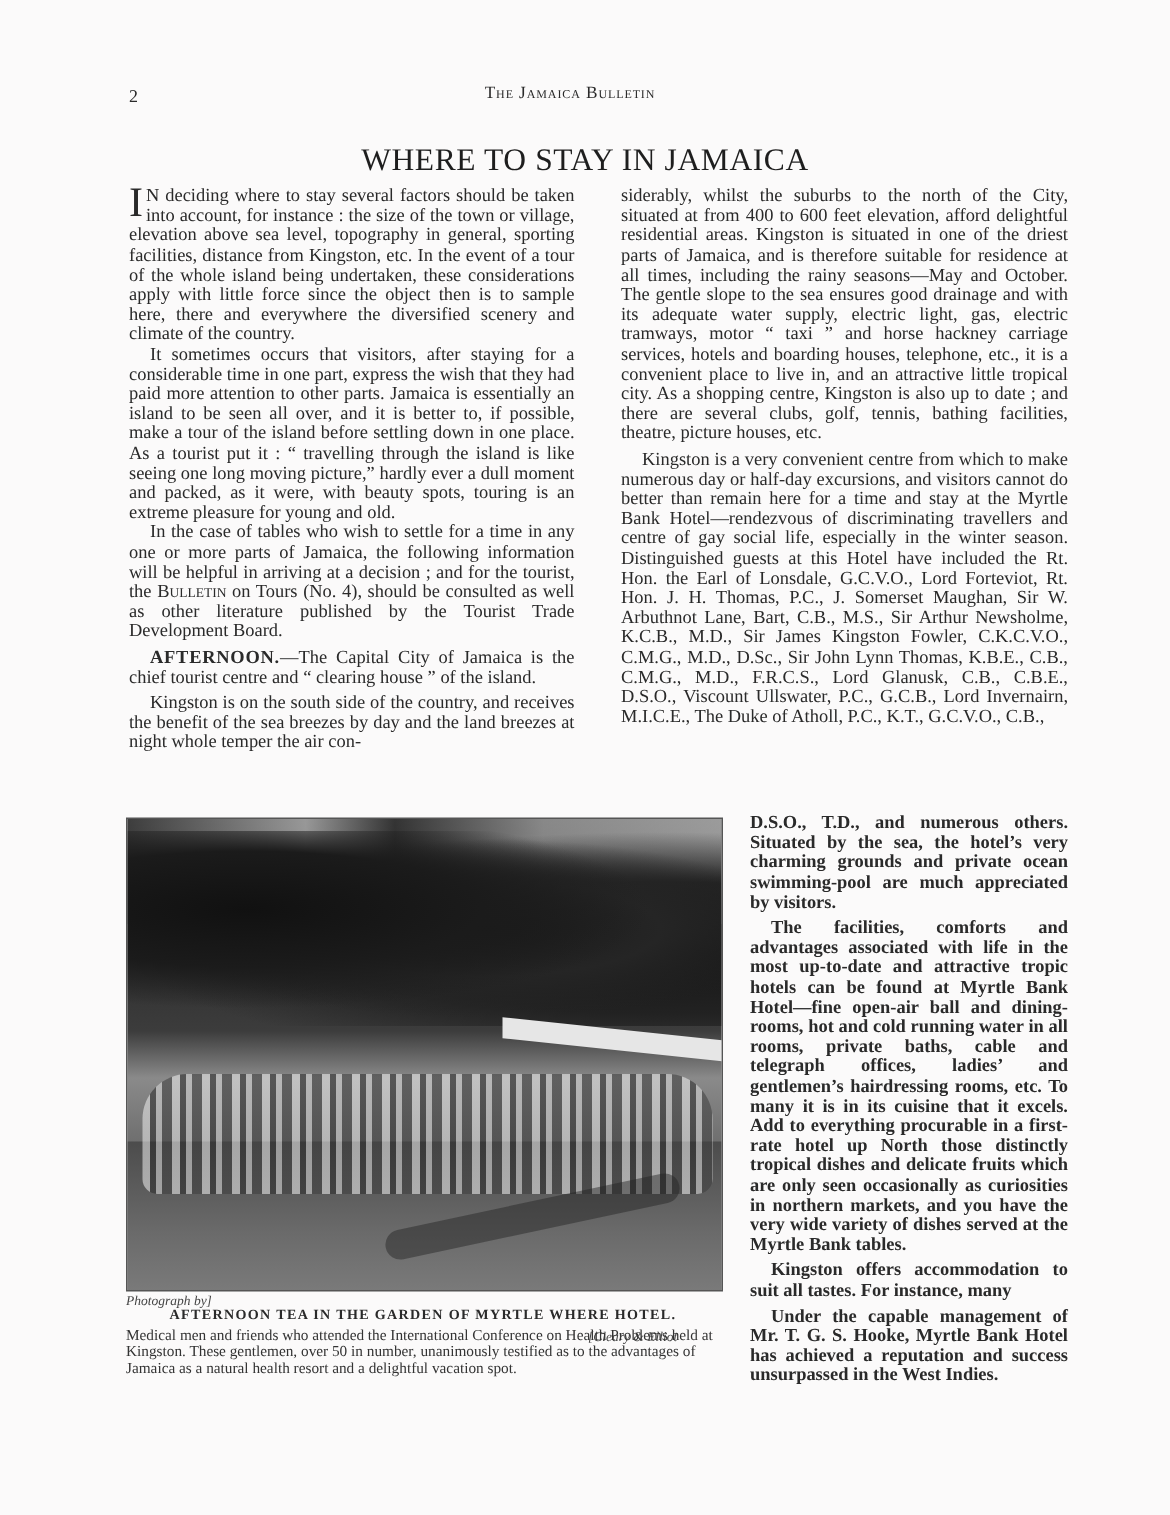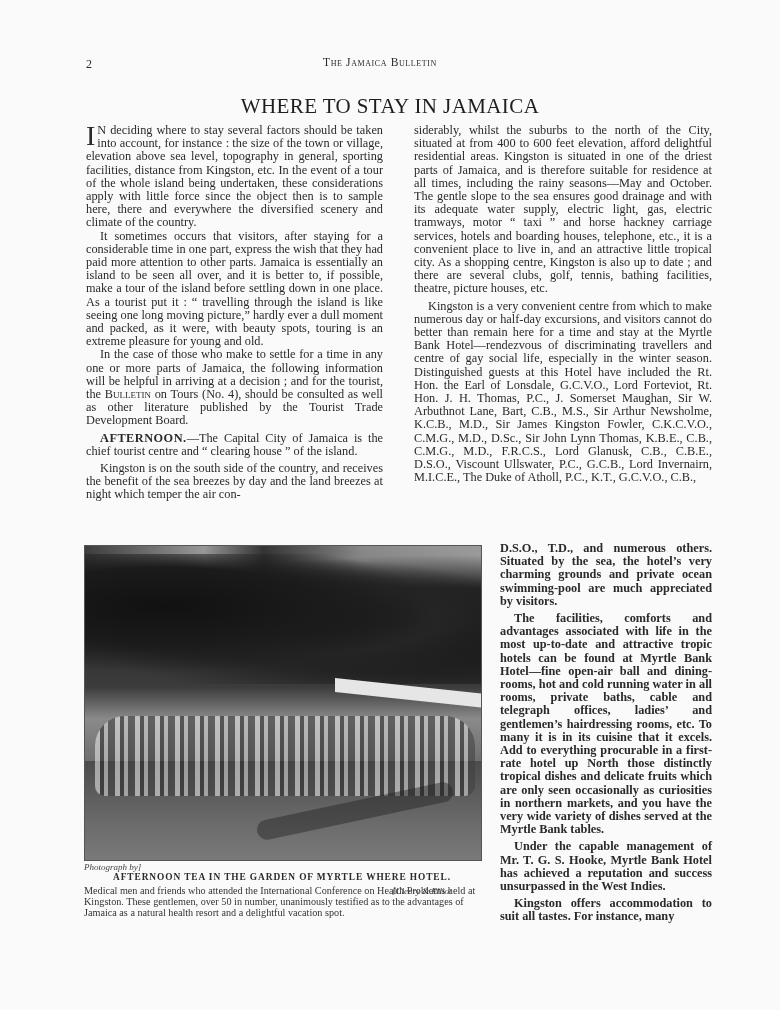--- a/index.html
+++ b/index.html
@@ -40,35 +40,35 @@
 </head>
 <body>
 
 <div class="page-num">2</div>
 <div class="running-head">The Jamaica Bulletin</div>
 <h1 class="title">WHERE TO STAY IN JAMAICA</h1>
 
 <div class="col col-left">
   <p class="noind"><span class="dropcap">I</span><span>N deciding where to stay several factors should be taken into account, for instance : the size of the town or village, elevation above sea level, topography in general, sporting facilities, distance from Kingston, etc. In the event of a tour of the whole island being undertaken, these considerations apply with little force since the object then is to sample here, there and everywhere the diversified scenery and climate of the country.</span></p>
   <p>It sometimes occurs that visitors, after staying for a considerable time in one part, express the wish that they had paid more attention to other parts. Jamaica is essentially an island to be seen all over, and it is better to, if possible, make a tour of the island before settling down in one place. As a tourist put it : “ travelling through the island is like seeing one long moving picture,” hardly ever a dull moment and packed, as it were, with beauty spots, touring is an extreme pleasure for young and old.</p>
-  <p><span>In the case of those who make to settle for a time in any one or more parts of Jamaica, the following information will be helpful in arriving at a decision ; and for the tourist, the </span><span class="sc">Bulletin</span><span> on Tours (No. 4), should be consulted as well as other literature published by the Tourist Trade Development Board.</span></p>
+  <p><span>In the case of tables who wish to settle for a time in any one or more parts of Jamaica, the following information will be helpful in arriving at a decision ; and for the tourist, the </span><span class="sc">Bulletin</span><span> on Tours (No. 4), should be consulted as well as other literature published by the Tourist Trade Development Board.</span></p>
   <p class="gap"><span class="bold-head">AFTERNOON.</span><span>—The Capital City of Jamaica is the chief tourist centre and “ clearing house ” of the island.</span></p>
-  <p class="gap">Kingston is on the south side of the country, and receives the benefit of the sea breezes by day and the land breezes at night which temper the air con-</p>
+  <p class="gap">Kingston is on the south side of the country, and receives the benefit of the sea breezes by day and the land breezes at night whole temper the air con-</p>
 </div>
 
 <div class="col col-right-top">
   <p class="noind">siderably, whilst the suburbs to the north of the City, situated at from 400 to 600 feet elevation, afford delightful residential areas. Kingston is situated in one of the driest parts of Jamaica, and is therefore suitable for residence at all times, including the rainy seasons—May and October. The gentle slope to the sea ensures good drainage and with its adequate water supply, electric light, gas, electric tramways, motor “ taxi ” and horse hackney carriage services, hotels and boarding houses, telephone, etc., it is a convenient place to live in, and an attractive little tropical city. As a shopping centre, Kingston is also up to date ; and there are several clubs, golf, tennis, bathing facilities, theatre, picture houses, etc.</p>
   <p class="gap">Kingston is a very convenient centre from which to make numerous day or half-day excursions, and visitors cannot do better than remain here for a time and stay at the Myrtle Bank Hotel—rendezvous of discriminating travellers and centre of gay social life, especially in the winter season. Distinguished guests at this Hotel have included the Rt. Hon. the Earl of Lonsdale, G.C.V.O., Lord Forteviot, Rt. Hon. J. H. Thomas, P.C., J. Somerset Maughan, Sir W. Arbuthnot Lane, Bart, C.B., M.S., Sir Arthur Newsholme, K.C.B., M.D., Sir James Kingston Fowler, C.K.C.V.O., C.M.G., M.D., D.Sc., Sir John Lynn Thomas, K.B.E., C.B., C.M.G., M.D., F.R.C.S., Lord Glanusk, C.B., C.B.E., D.S.O., Viscount Ullswater, P.C., G.C.B., Lord Invernairn, M.I.C.E., The Duke of Atholl, P.C., K.T., G.C.V.O., C.B.,</p>
 </div>
 
 <div class="col col-right-bot">
   <p class="noind">D.S.O., T.D., and numerous others. Situated by the sea, the hotel’s very charming grounds and private ocean swimming-pool are much appreciated by visitors.</p>
   <p class="gap">The facilities, comforts and advantages associated with life in the most up-to-date and attractive tropic hotels can be found at Myrtle Bank Hotel—fine open-air ball and dining-rooms, hot and cold running water in all rooms, private baths, cable and telegraph offices, ladies’ and gentlemen’s hairdressing rooms, etc. To many it is in its cuisine that it excels. Add to everything procurable in a first-rate hotel up North those distinctly tropical dishes and delicate fruits which are only seen occasionally as curiosities in northern markets, and you have the very wide variety of dishes served at the Myrtle Bank tables.</p>
+  <p class="gap">Kingston offers accommodation to suit all tastes. For instance, many</p>
   <p class="gap">Under the capable management of Mr. T. G. S. Hooke, Myrtle Bank Hotel has achieved a reputation and success unsurpassed in the West Indies.</p>
-  <p class="gap">Kingston offers accommodation to suit all tastes. For instance, many</p>
 </div>
 
 <div class="photo">
   <div class="sky"></div>
   <div class="trees"></div>
   <div class="wall"></div>
   <div class="lawn"></div>
   <div class="people"></div>
   <div class="shadow"></div>
 </div>

